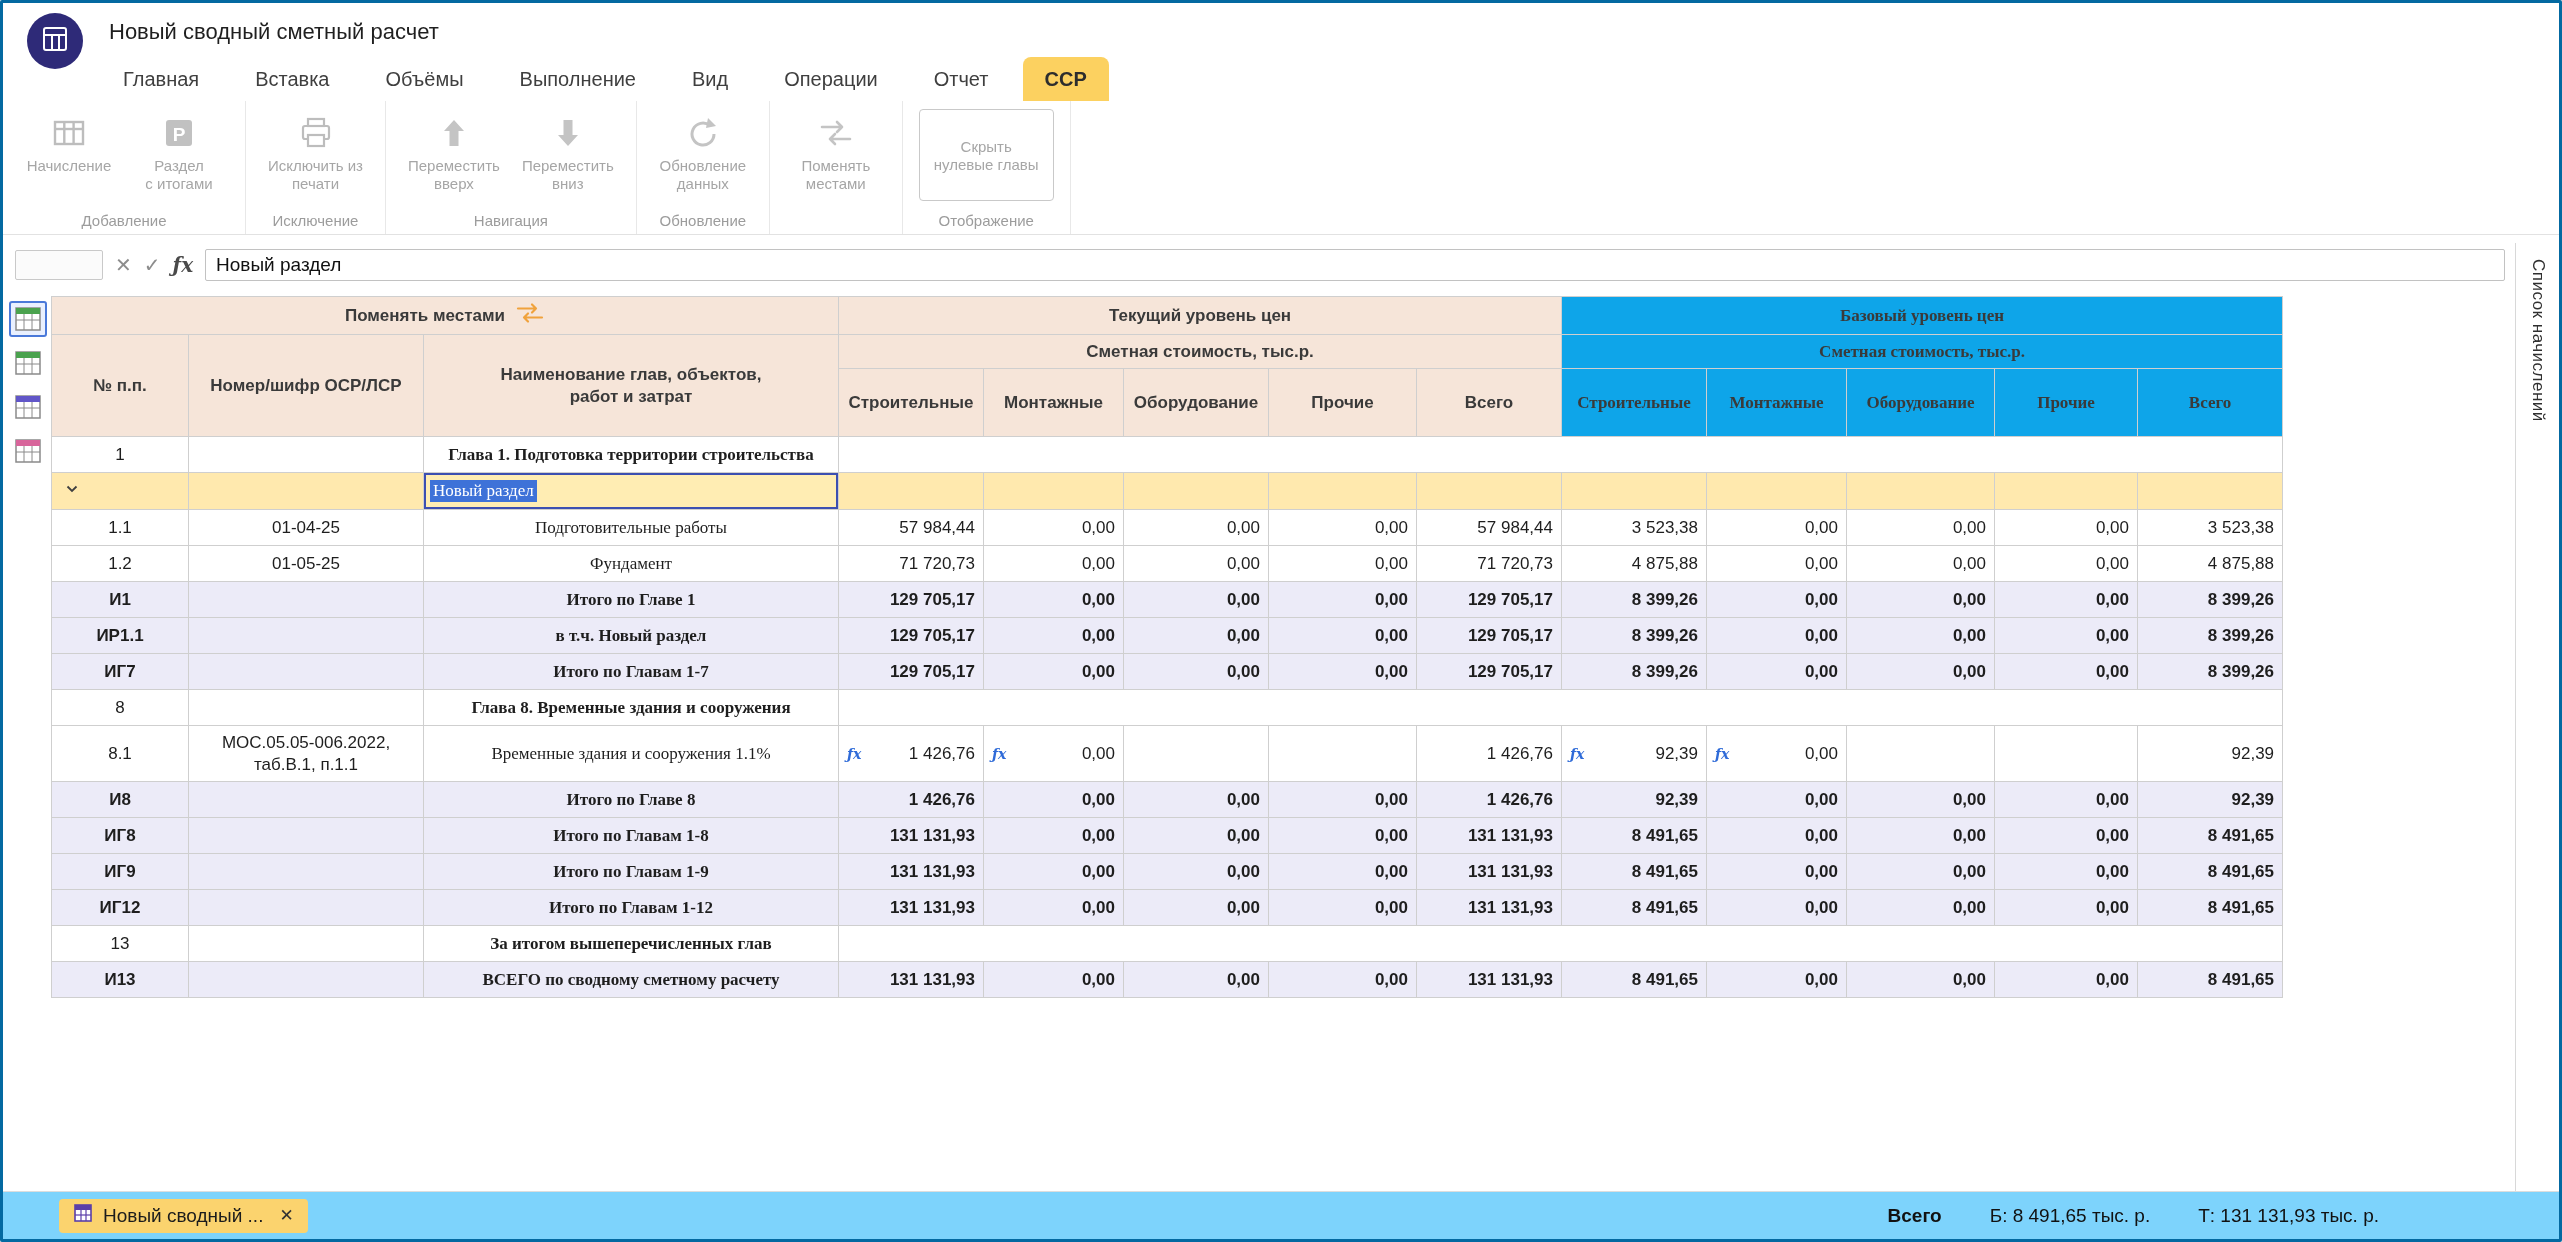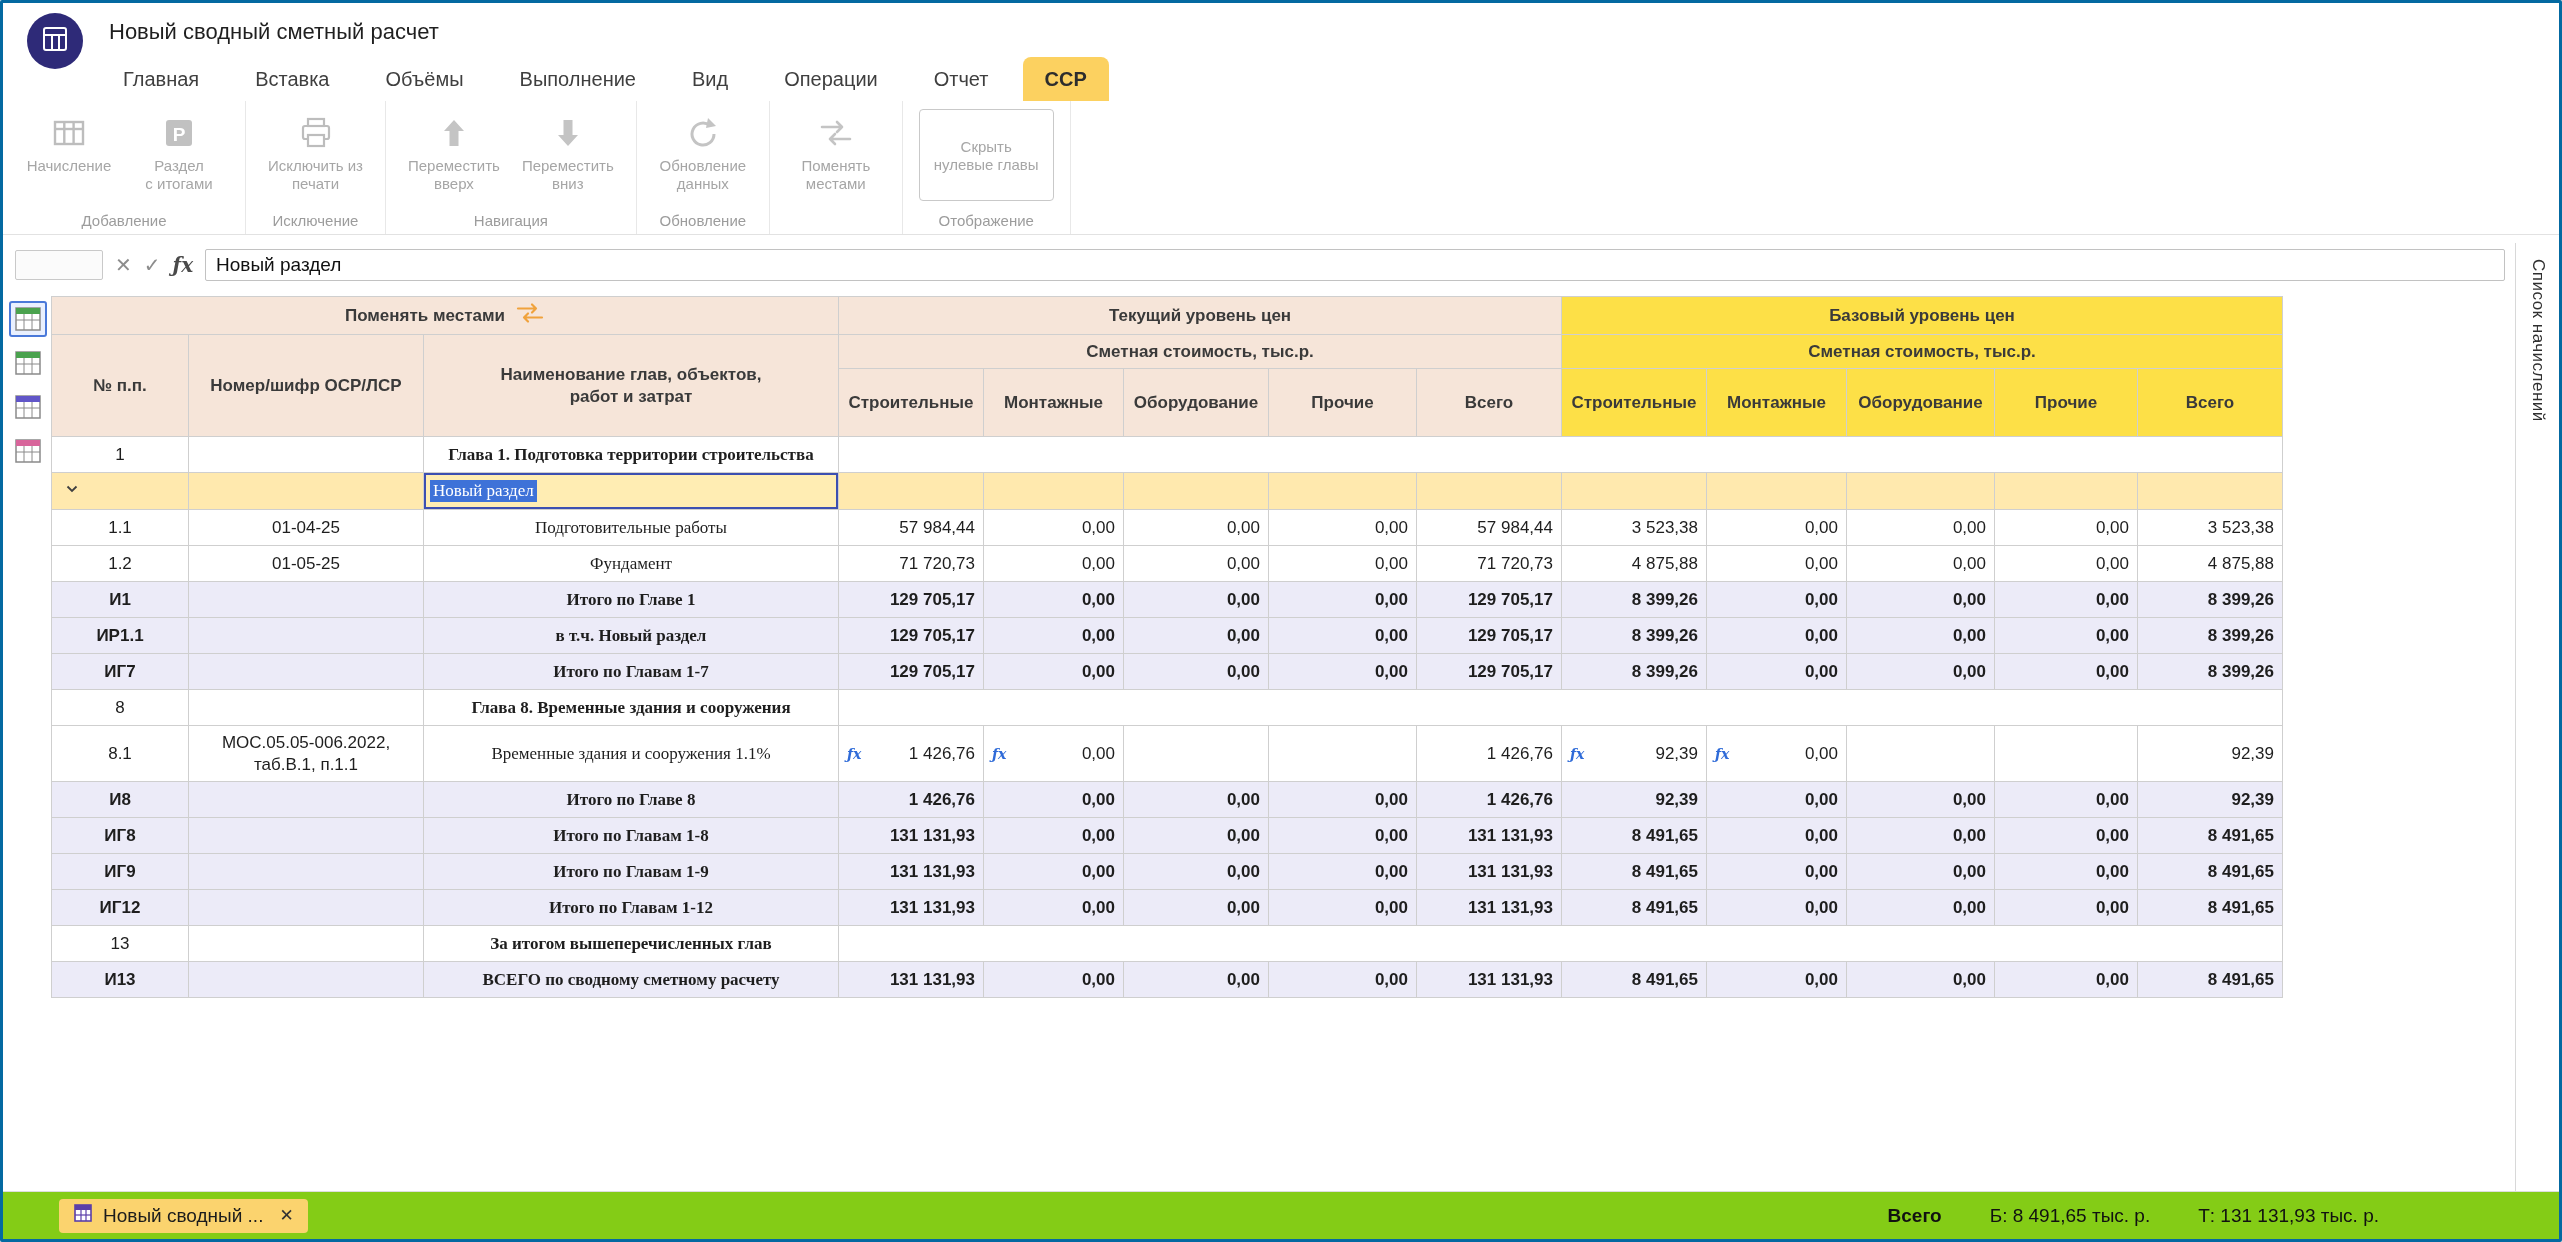--- a/index.html
+++ b/index.html
@@ -34,21 +34,21 @@
     font-family:"Liberation Sans",sans-serif;color:#111;outline:none;}
   
   .lstrip{position:absolute;left:4px;top:298px;width:42px;display:flex;flex-direction:column;gap:8px;align-items:center;}
   .licon{width:38px;height:36px;display:flex;align-items:center;justify-content:center;border-radius:3px;cursor:pointer;}
   .licon.active{border:2px solid #4a79d9;background:#e9f0ff;}
   
   .tablewrap{position:absolute;left:48px;top:293px;}
   .etable{border-collapse:collapse;table-layout:fixed;width:2231px;background:#fff;font-size:17px;color:#1e1e1e;}
   .etable th,.etable td{border:1px solid #cfcfcf;padding:0 8px;overflow:hidden;}
   .etable th{font-weight:700;color:#3a3a3a;text-align:center;}
-  .hp{background:#f6e5d9;} .hg{background:#fde047;}
+  .hp{background:#f6e5d9;} .hg{background:#0ea5e9;font-family:Liberation Serif, serif;}
   tr.h1 th{height:38px;} tr.h2 th{height:34px;} tr.h3 th{height:68px;}
   .pre{white-space:pre-line;line-height:1.25;}
   .swapwrap{display:flex;align-items:center;justify-content:center;gap:10px;}
   .etable tbody tr{height:36px;}
   .etable tbody tr.tall{height:56px;}
   td.num{text-align:center;}
   td.num.has-chev{text-align:left;padding-left:12px;}
   td.code{text-align:center;line-height:1.25;}
   td.name{text-align:center;font-family:Liberation Serif, serif;}
   td.val{text-align:right;position:relative;}
@@ -60,21 +60,21 @@
   .etable td.editing{padding:0;}
   .editbox{height:36px;border:2px solid #3c4fb1;display:flex;align-items:center;padding:0 4px;background:#ffedb3;}
   .selhl{background:#3e72d8;color:#fff;padding:1px 3px;}
   .fx{position:absolute;left:8px;top:50%;transform:translateY(-50%);font-style:italic;color:#2f6bd8;
     font-size:14px;font-family:"DejaVu Serif",serif;font-weight:700;}
   
   .rpanel{position:absolute;top:240px;right:0;bottom:48px;width:44px;border-left:1px solid #d8d8d8;background:#fff;
     display:flex;justify-content:center;}
   .rpanel-label{writing-mode:vertical-rl;font-size:17px;color:#2f2f2f;margin-top:16px;letter-spacing:0.5px;cursor:pointer;}
   
-  .bbar{position:absolute;left:0;right:0;bottom:0;height:48px;border-top:1px solid #ddd;display:flex;align-items:center;background:#84cc16;}
+  .bbar{position:absolute;left:0;right:0;bottom:0;height:48px;border-top:1px solid #ddd;display:flex;align-items:center;background:#7dd3fc;}
   .btab{margin-left:56px;height:34px;background:#fbd36e;border-radius:4px;display:flex;align-items:center;gap:10px;
     padding:0 14px;font-size:19px;color:#1c1c1c;cursor:pointer;}
   .btab .bx{font-size:17px;color:#333;margin-left:6px;cursor:pointer;}
   .bstatus{margin-left:auto;margin-right:180px;display:flex;gap:48px;font-size:19px;color:#111;align-items:center;}
   .b-total{font-weight:700;}
 </style>
 </head>
 <body>
 
 <div class="window">

